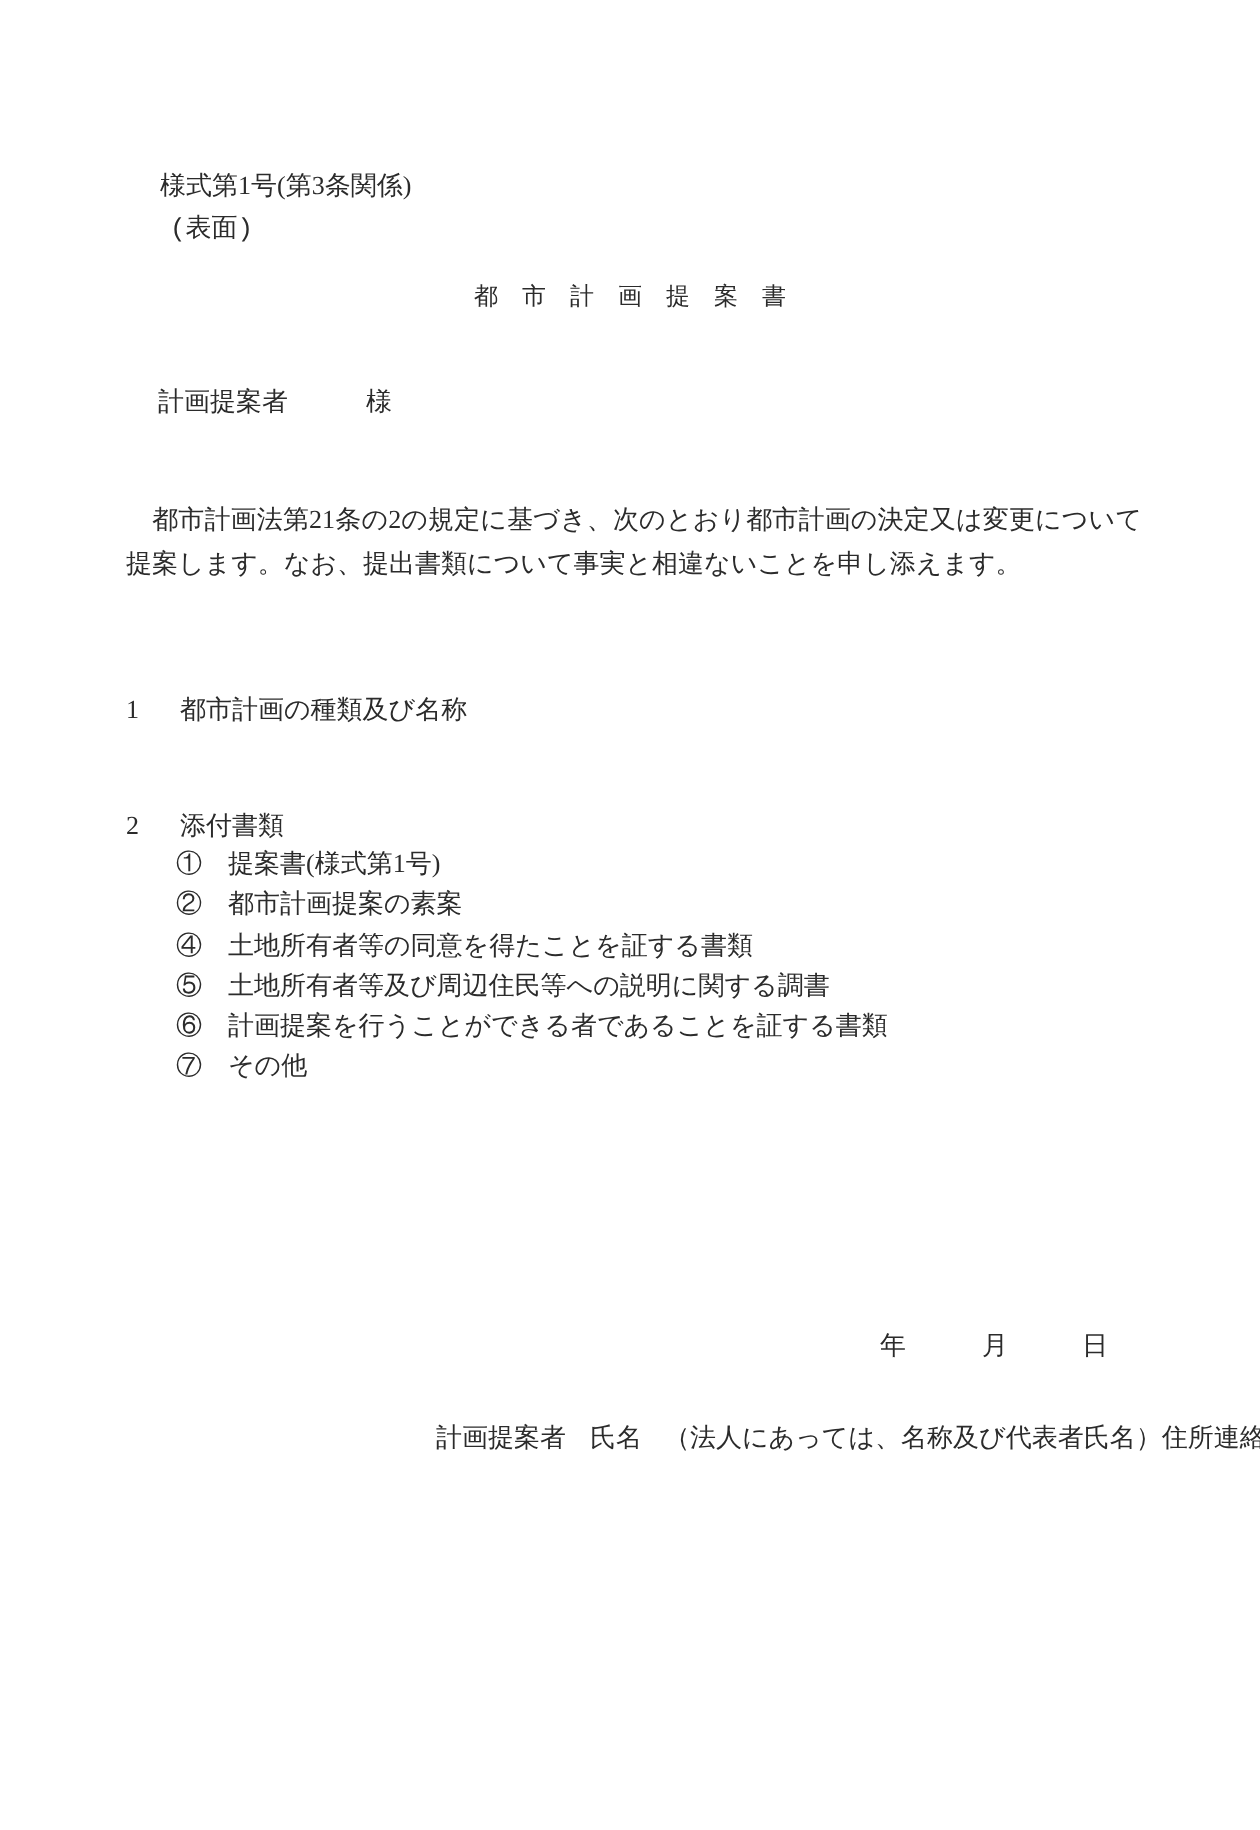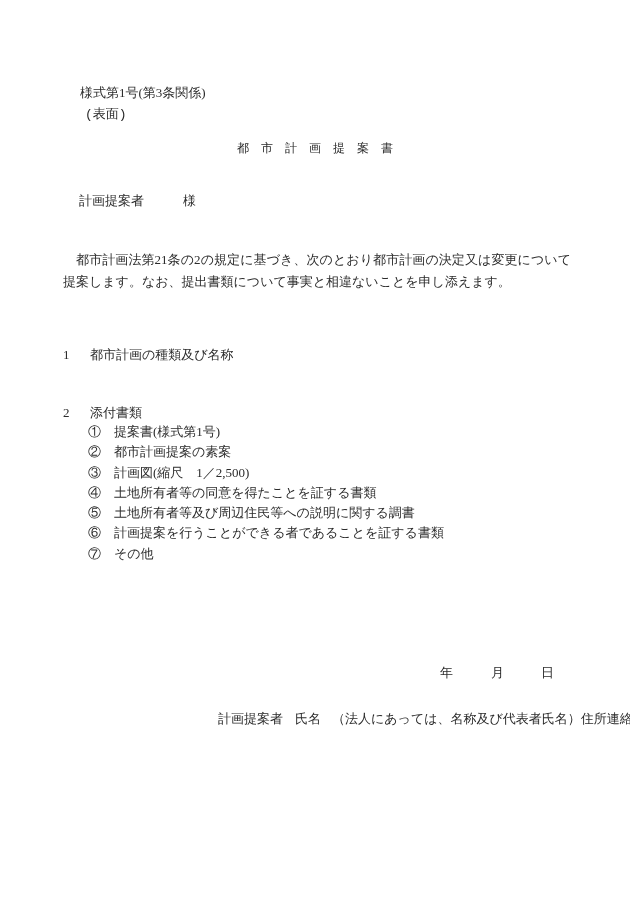--- a/index.html
+++ b/index.html
@@ -144,23 +144,20 @@
   </div>
 
   <ul class="attachment-list">
     <li>
       <span class="marker">①</span><span>提案書(様式第1号)</span>
     </li>
     <li>
       <span class="marker">②</span><span>都市計画提案の素案</span>
     </li>
     <li>
-      <span class="marker">③</span><span>計画図(縮尺　1／2,500)</span>
-    </li>
-    <li>
       <span class="marker">④</span><span>土地所有者等の同意を得たことを証する書類</span>
     </li>
     <li>
       <span class="marker">⑤</span><span>土地所有者等及び周辺住民等への説明に関する調書</span>
     </li>
     <li>
       <span class="marker">⑥</span><span>計画提案を行うことができる者であることを証する書類</span>
     </li>
     <li>
       <span class="marker">⑦</span><span>その他</span>

